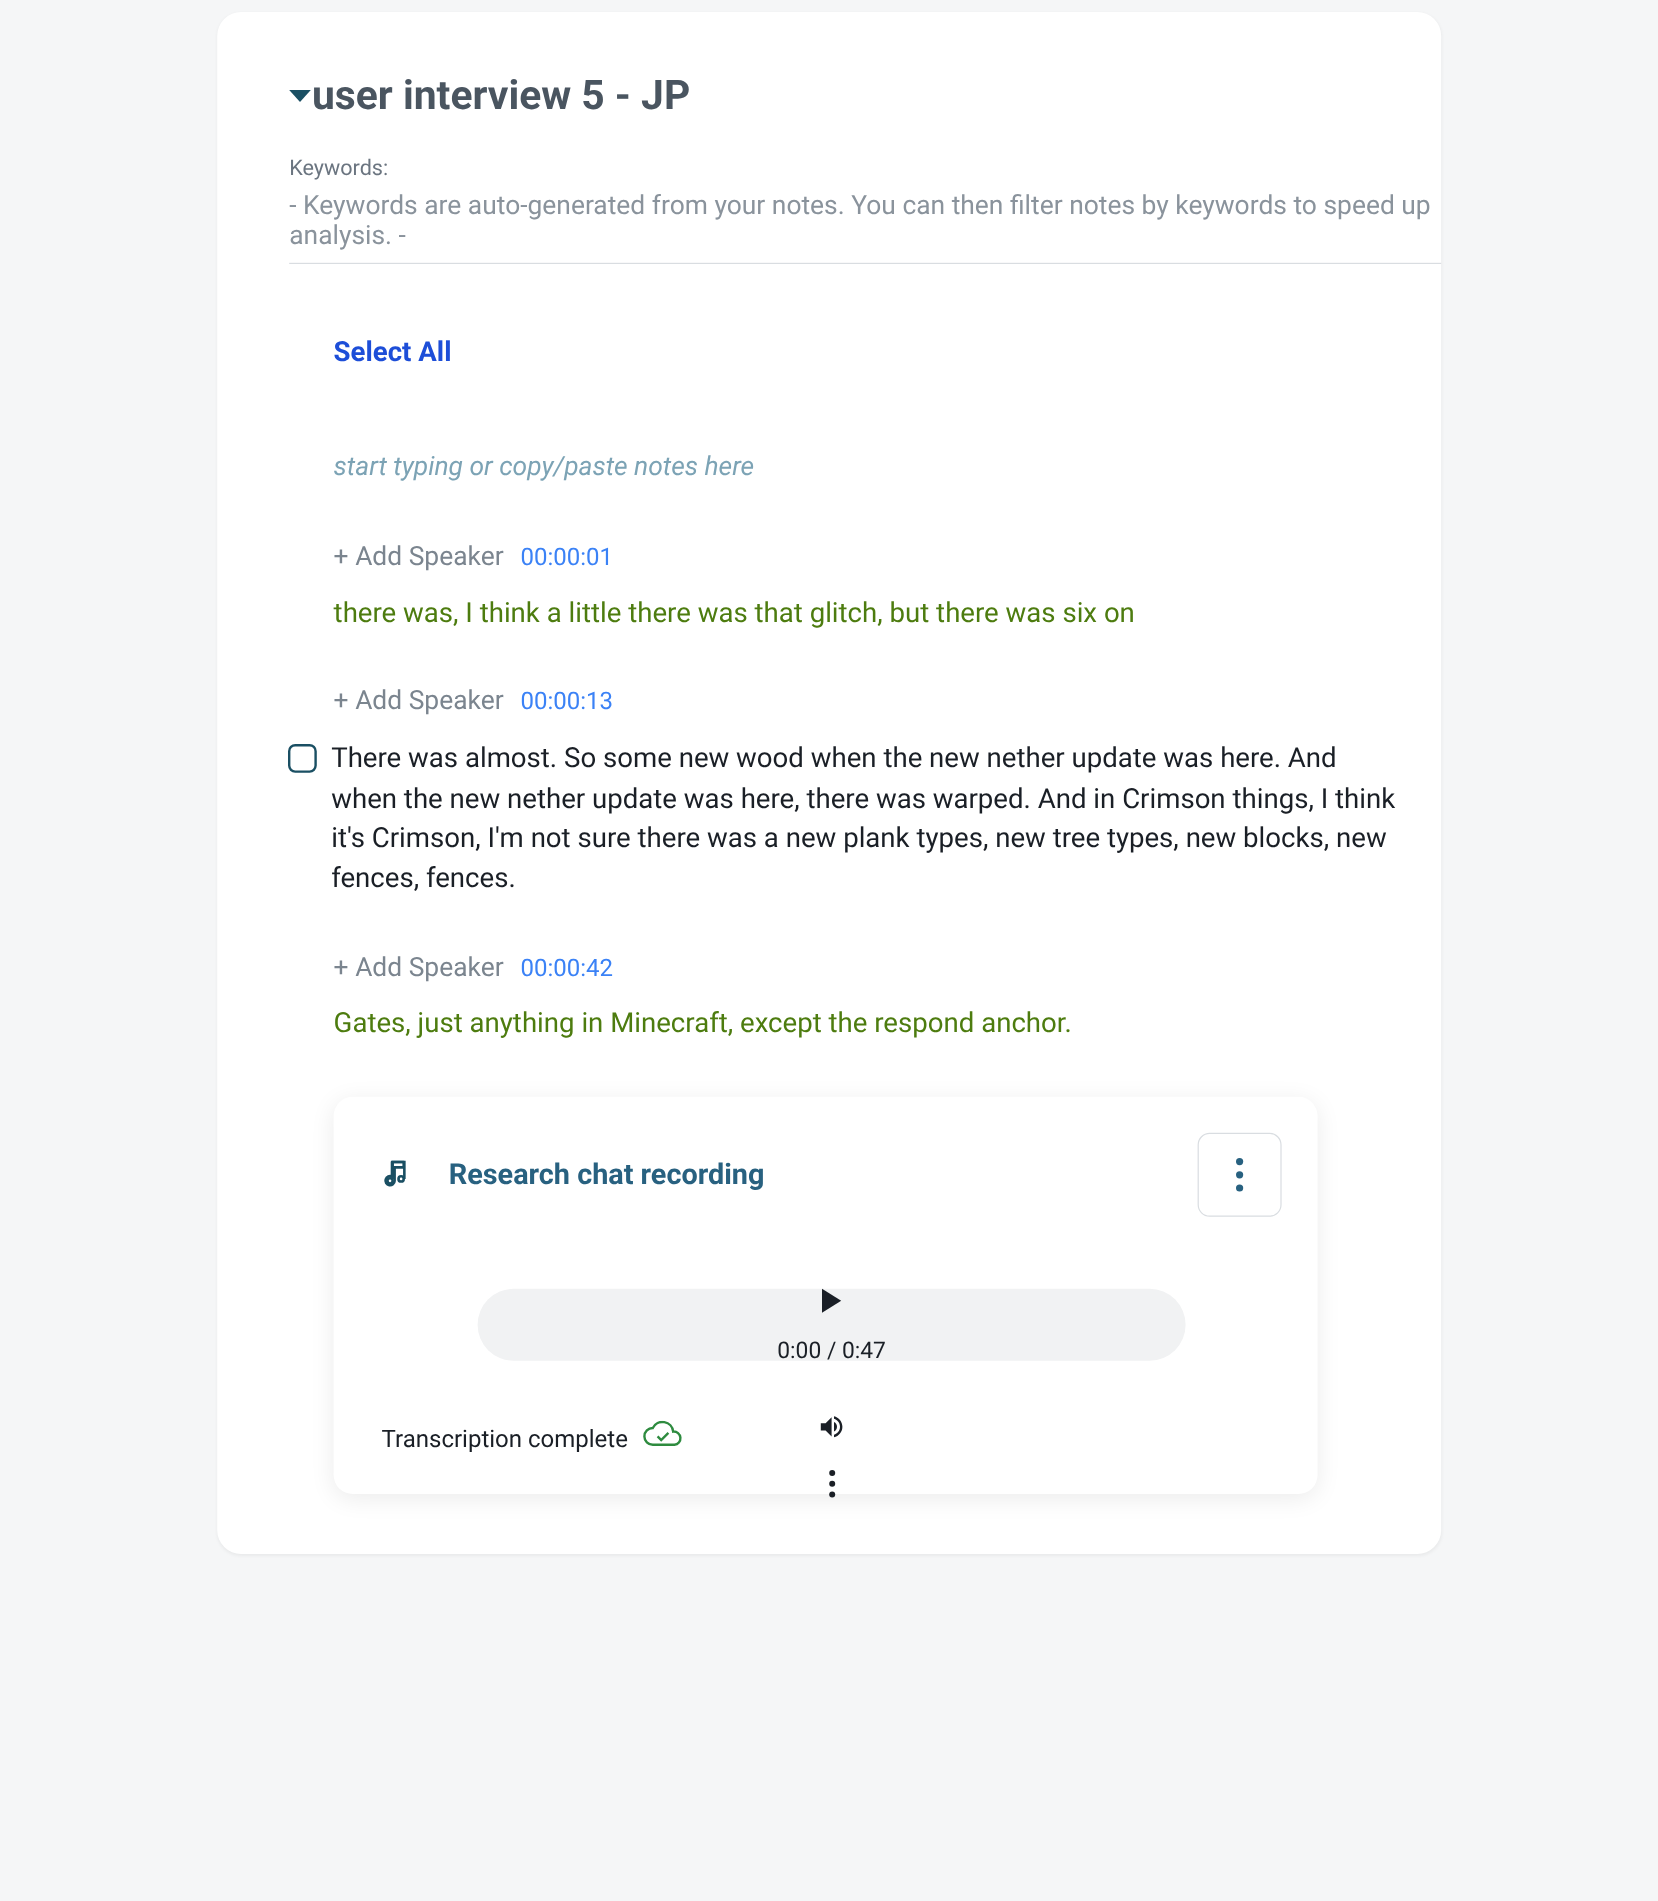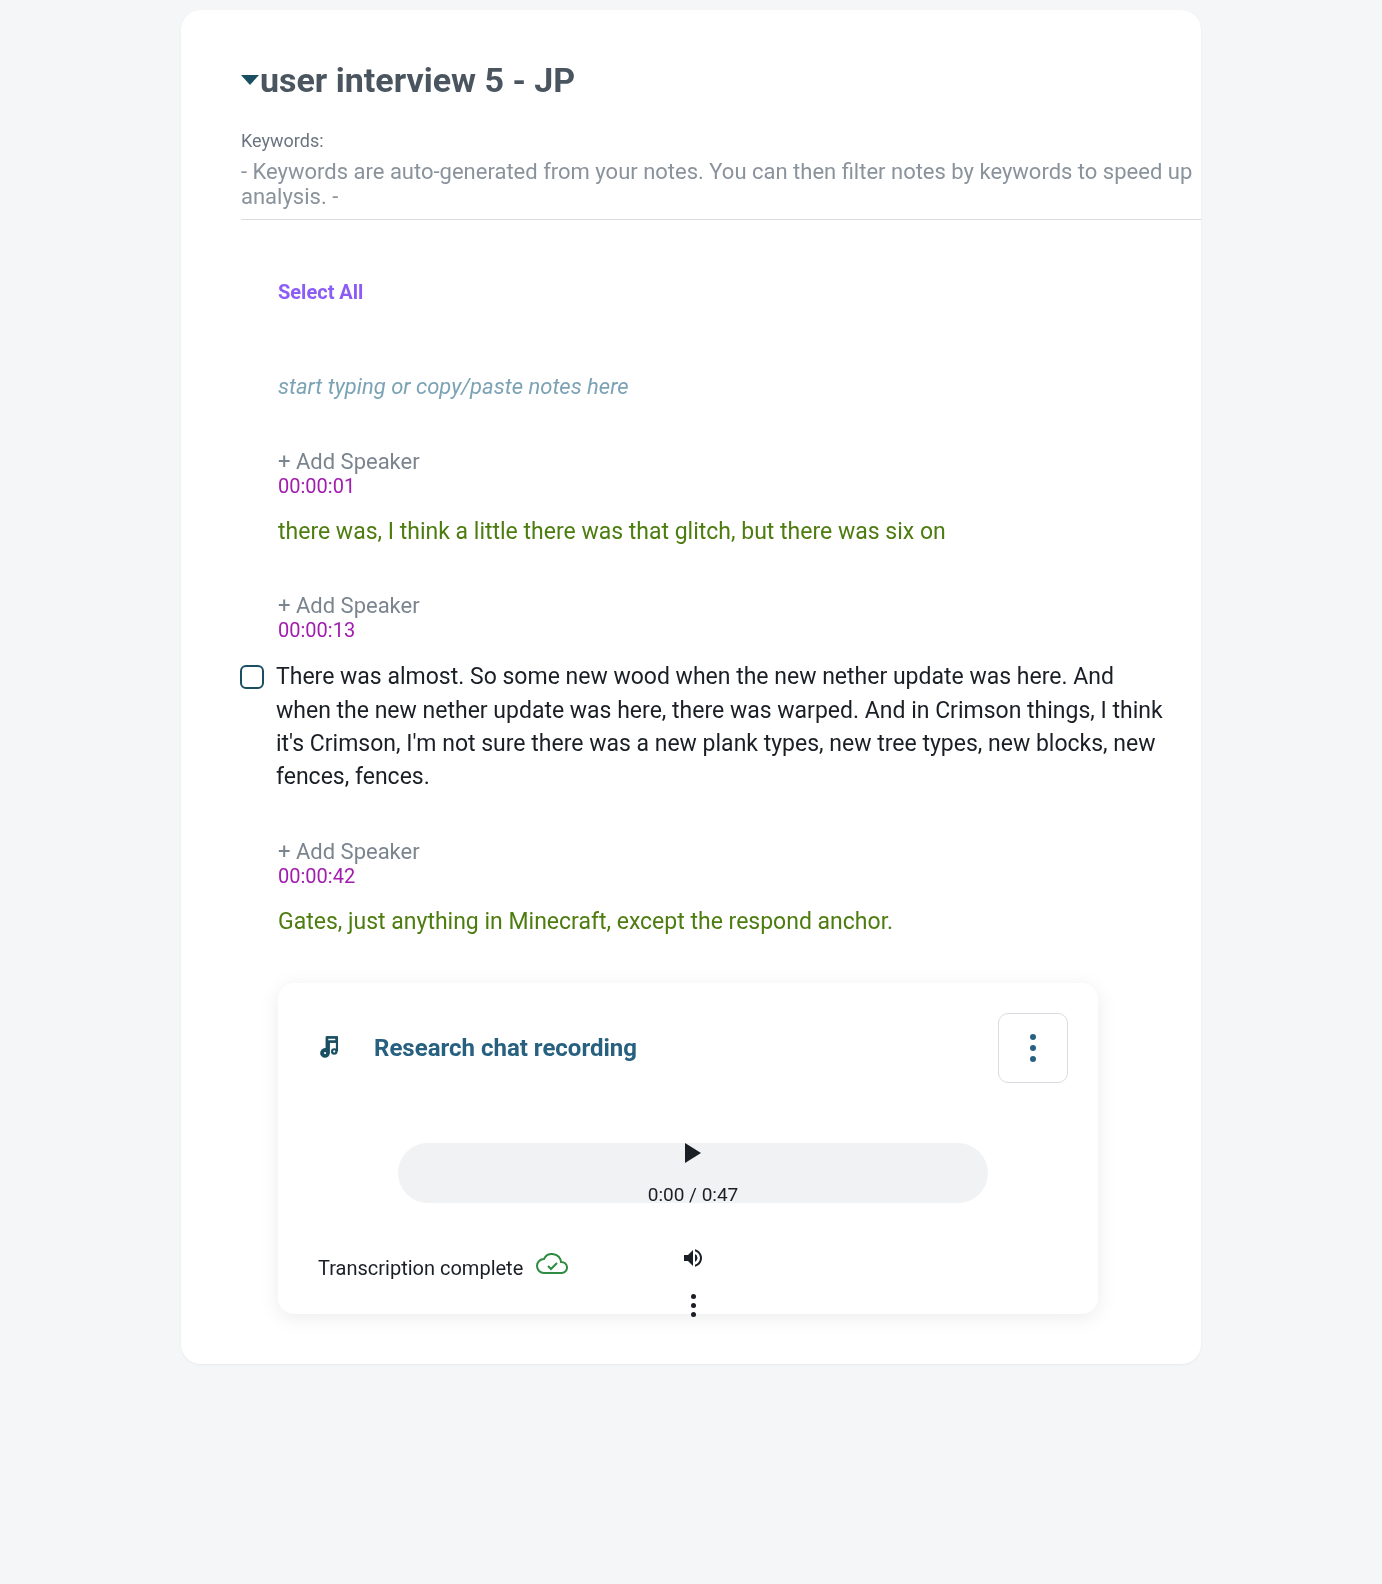--- a/index.html
+++ b/index.html
@@ -52,46 +52,46 @@
     color: #8a939c;
     padding-bottom: 10px;
     border-bottom: 1px solid #d9dde1;
   }
   .content {
     margin-left: 37px;
     margin-top: 60px;
     padding-right: 30px;
   }
   .select-all {
-    font-size: 20px;
+    font-size: 23px;
     font-weight: 700;
-    color: #8b5cf6;
+    color: #1d4ed8;
     margin-bottom: 70px;
     cursor: pointer;
   }
   .placeholder {
     font-size: 22px;
     font-style: italic;
     color: #7ca3b5;
     margin-bottom: 50px;
   }
   .speaker-row {
     display: flex;
     align-items: baseline;
+    gap: 14px;
     margin-bottom: 18px;
-    flex-direction: column;
   }
   .add-speaker {
     font-size: 22px;
     color: #7b858f;
     cursor: pointer;
   }
   .timestamp {
     font-size: 20px;
-    color: #a21caf;
+    color: #3b82f6;
   }
   .transcript-line {
     font-size: 23px;
     color: #4d7c0f;
     line-height: 1.4;
     margin-bottom: 45px;
   }
   .transcript-block {
     display: flex;
     align-items: flex-start;

